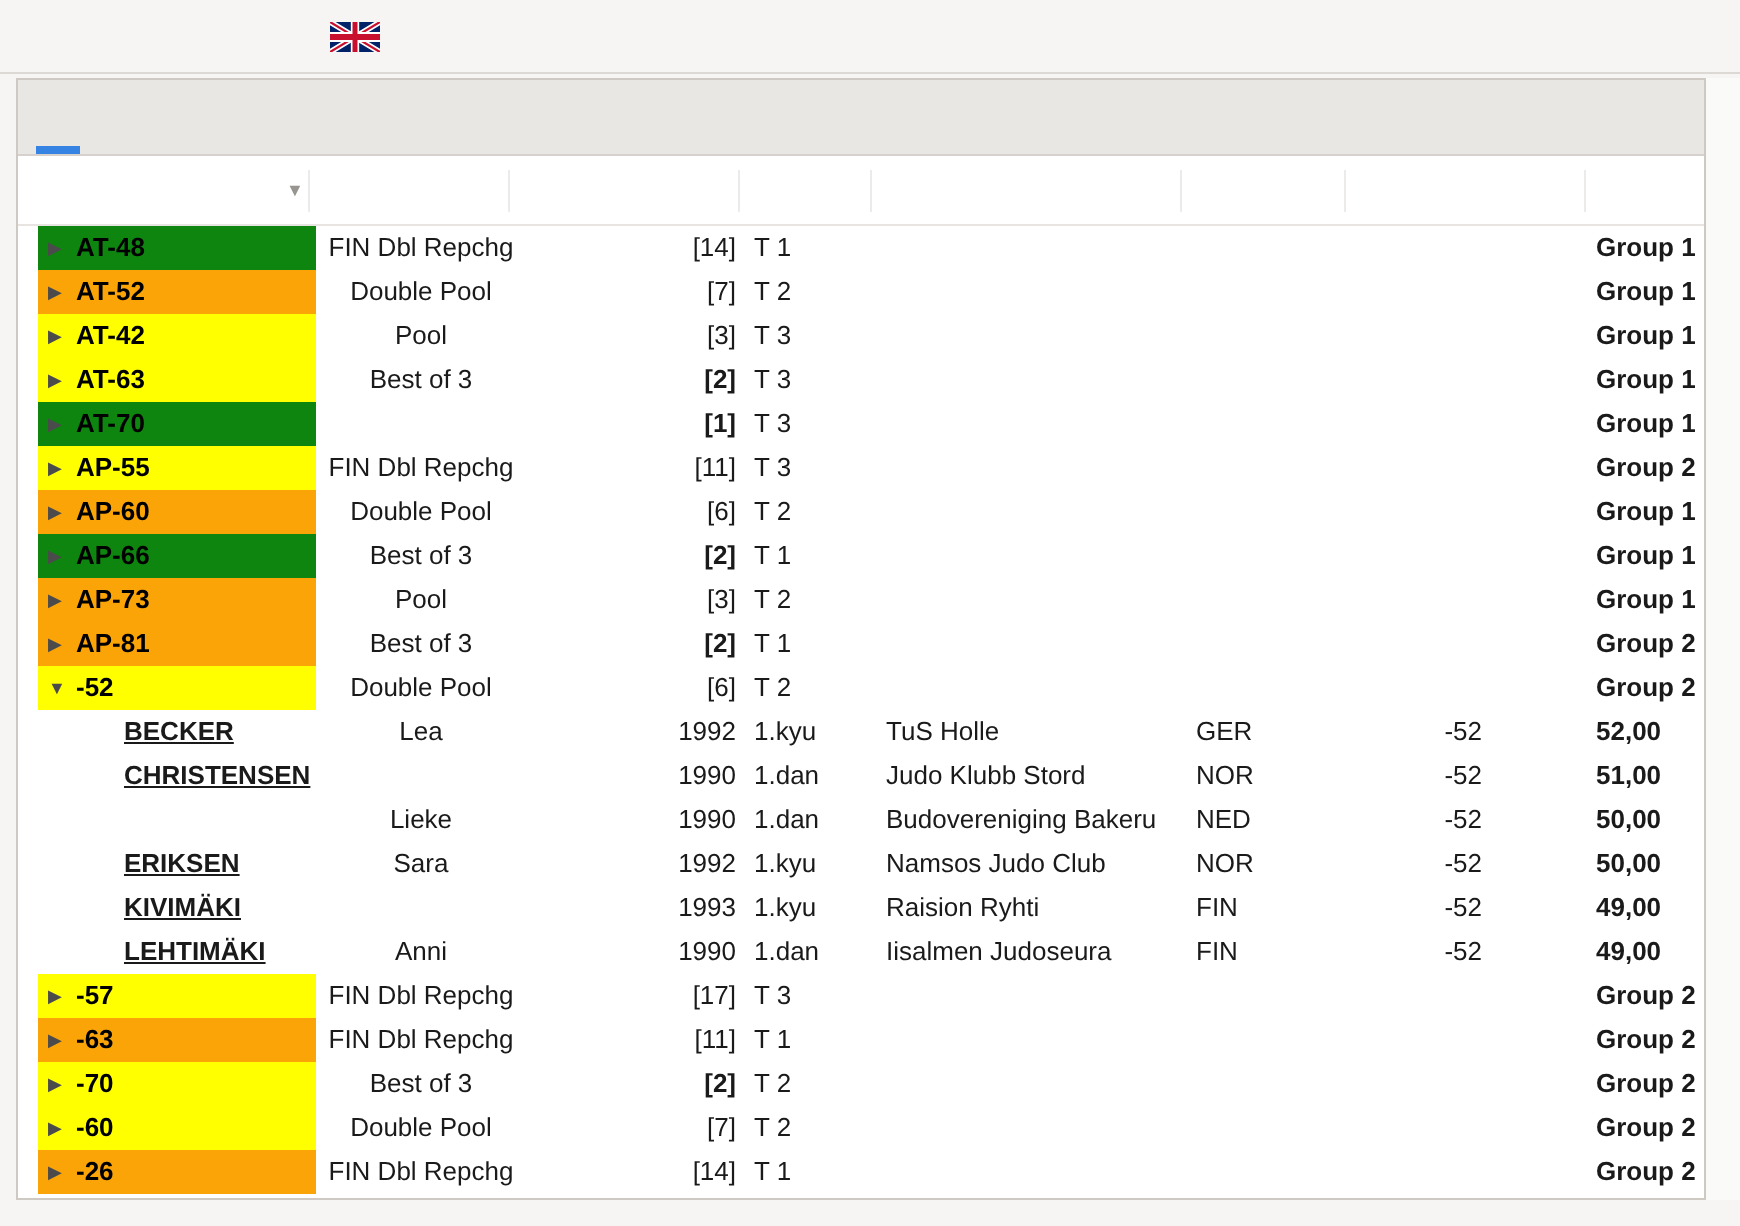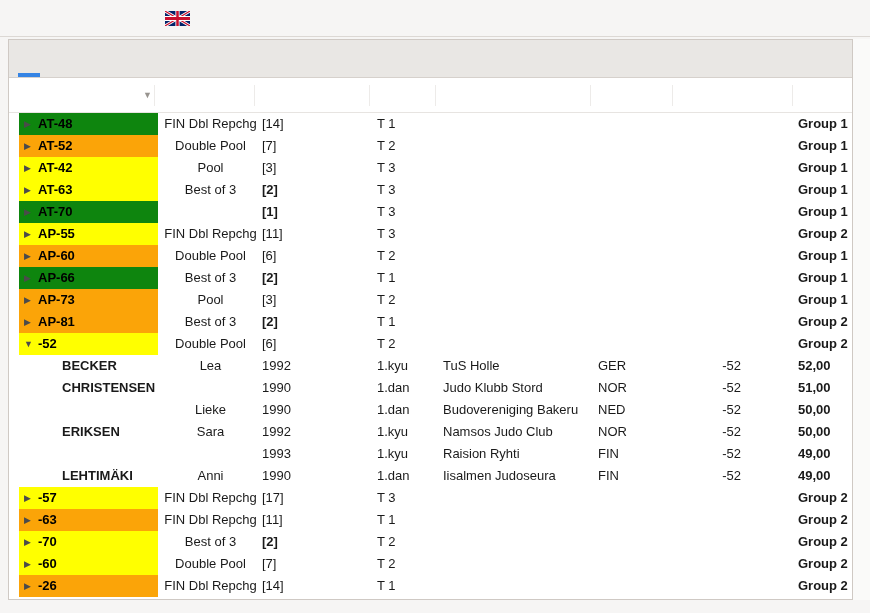--- a/index.html
+++ b/index.html
@@ -130,23 +130,23 @@
     font-weight:700;
     color:#000;
   }
   .expander {
     position:absolute;
     left:5px; top:0;
     font-size:9px;
     line-height:22px;
     color:#4b4b4b;
   }
-  .c-lastname { left:53px;  width:97px;  font-weight:700; }
+  .c-lastname { left:53px;  width:97px;  font-weight:700;text-decoration:underline; }
   .c-first    { left:151px; width:101px;text-align:center; }
-  .c-year     { left:253px; width:106px; text-align:left; }
+  .c-year     { left:253px; width:106px; text-align:right; }
   .c-grade    { left:368px; width:64px; }
   .c-club     { left:434px; width:154px; }
   .c-country  { left:589px; width:60px; }
   .c-reg      { left:671px; width:61px; text-align:right; }
   .c-weight   { left:789px; width:56px;font-weight:bold; }
   .bold { font-weight:700; }
 </style>
 </head>
 <body>
 
@@ -340,20 +340,21 @@
     <span class="cell c-lastname">ERIKSEN</span>
     <span class="cell c-first">Sara</span>
     <span class="cell c-year">1992</span>
     <span class="cell c-grade">1.kyu</span>
     <span class="cell c-club">Namsos Judo Club</span>
     <span class="cell c-country">NOR</span>
     <span class="cell c-reg">-52</span>
     <span class="cell c-weight">50,00</span>
   </div>
       <div class="row">
+    <span class="cell c-lastname">KIVIMÄKI</span>
     <span class="cell c-year">1993</span>
     <span class="cell c-grade">1.kyu</span>
     <span class="cell c-club">Raision Ryhti</span>
     <span class="cell c-country">FIN</span>
     <span class="cell c-reg">-52</span>
     <span class="cell c-weight">49,00</span>
   </div>
       <div class="row">
     <span class="cell c-lastname">LEHTIMÄKI</span>
     <span class="cell c-first">Anni</span>

